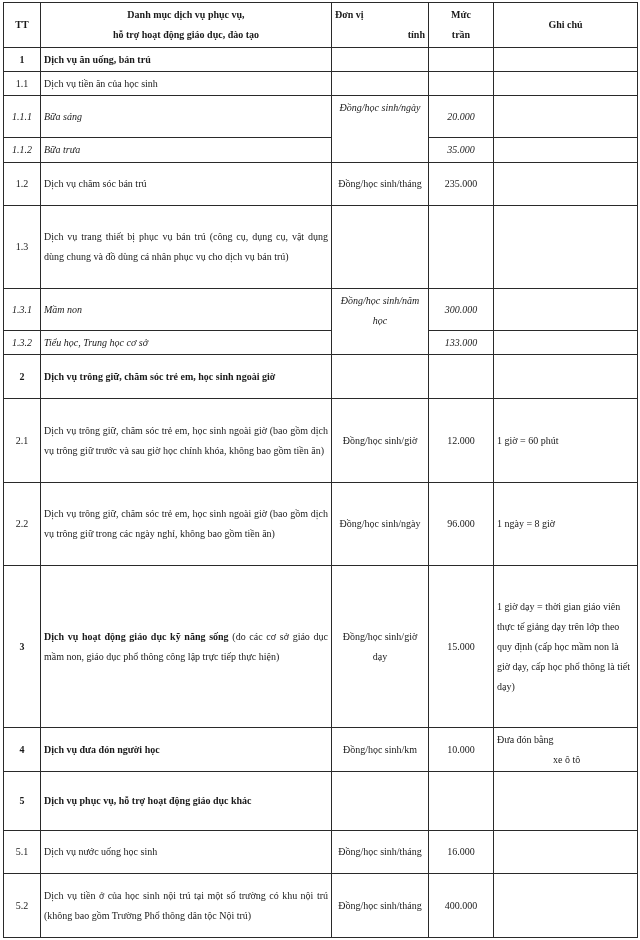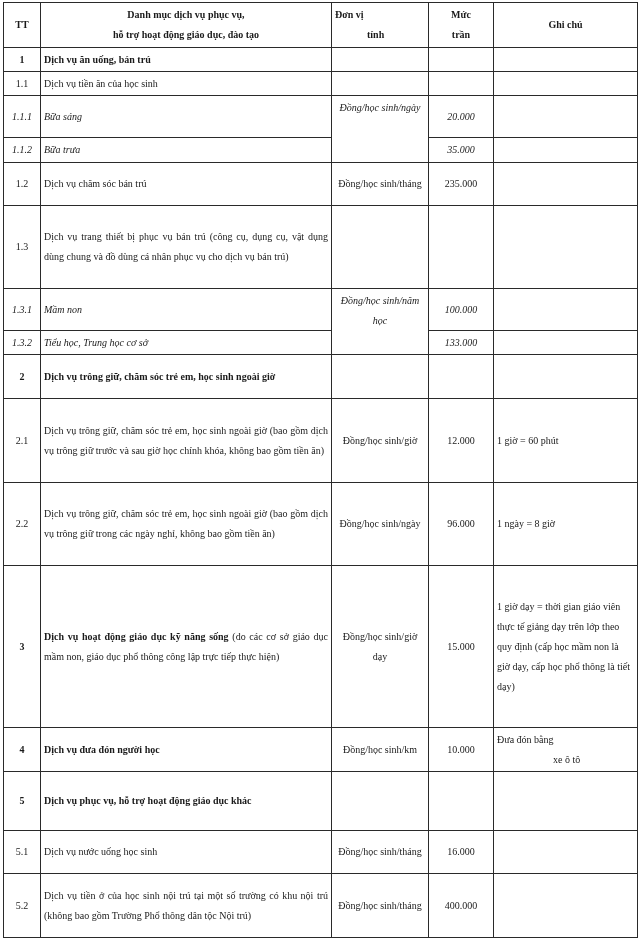--- a/index.html
+++ b/index.html
@@ -23,21 +23,21 @@
   .c-tt { text-align: center; }
   .c-name { text-align: justify; text-align-last: left; }
   .c-unit { text-align: center; }
   .c-price { text-align: center; padding-right: 5px; }
   .c-note { text-align: left; }
   .bold { font-weight: bold; }
   .ital { font-style: italic; }
   .note-left { text-align: left; margin-left: 31px; }
   .note-left .l2 { display: block; padding-left: 56px; }
   .hdr-unit { text-align: left; vertical-align: top; }
-  .hdr-unit .l2 { display: block; padding-left: 32px; }
+  .hdr-unit .l2 { display: block; padding-left: 32px; text-align: right; }
 </style>
 </head>
 <body>
 
 <table class="fee-table">
   <colgroup>
     <col style="width:37px">
     <col style="width:291px">
     <col style="width:97px">
     <col style="width:65px">
@@ -107,21 +107,21 @@
       <td class="c-name">Dịch vụ trang thiết bị phục vụ bán trú (công cụ, dụng cụ, vật dụng dùng chung và đồ dùng cá nhân phục vụ cho dịch vụ bán trú)</td>
       <td class="c-unit"></td>
       <td class="c-price"></td>
       <td class="c-note"></td>
     </tr>
 
     <tr style="height:42px">
       <td class="c-tt ital">1.3.1</td>
       <td class="c-name ital">Mầm non</td>
       <td class="c-unit ital" rowspan="2" style="vertical-align:top;padding-top:2px">Đồng/học sinh/năm học</td>
-      <td class="c-price ital">100.000</td>
+      <td class="c-price ital">300.000</td>
       <td class="c-note"></td>
     </tr>
 
     <tr style="height:24px">
       <td class="c-tt ital">1.3.2</td>
       <td class="c-name ital">Tiểu học, Trung học cơ sở</td>
       <td class="c-price ital">133.000</td>
       <td class="c-note"></td>
     </tr>
 

